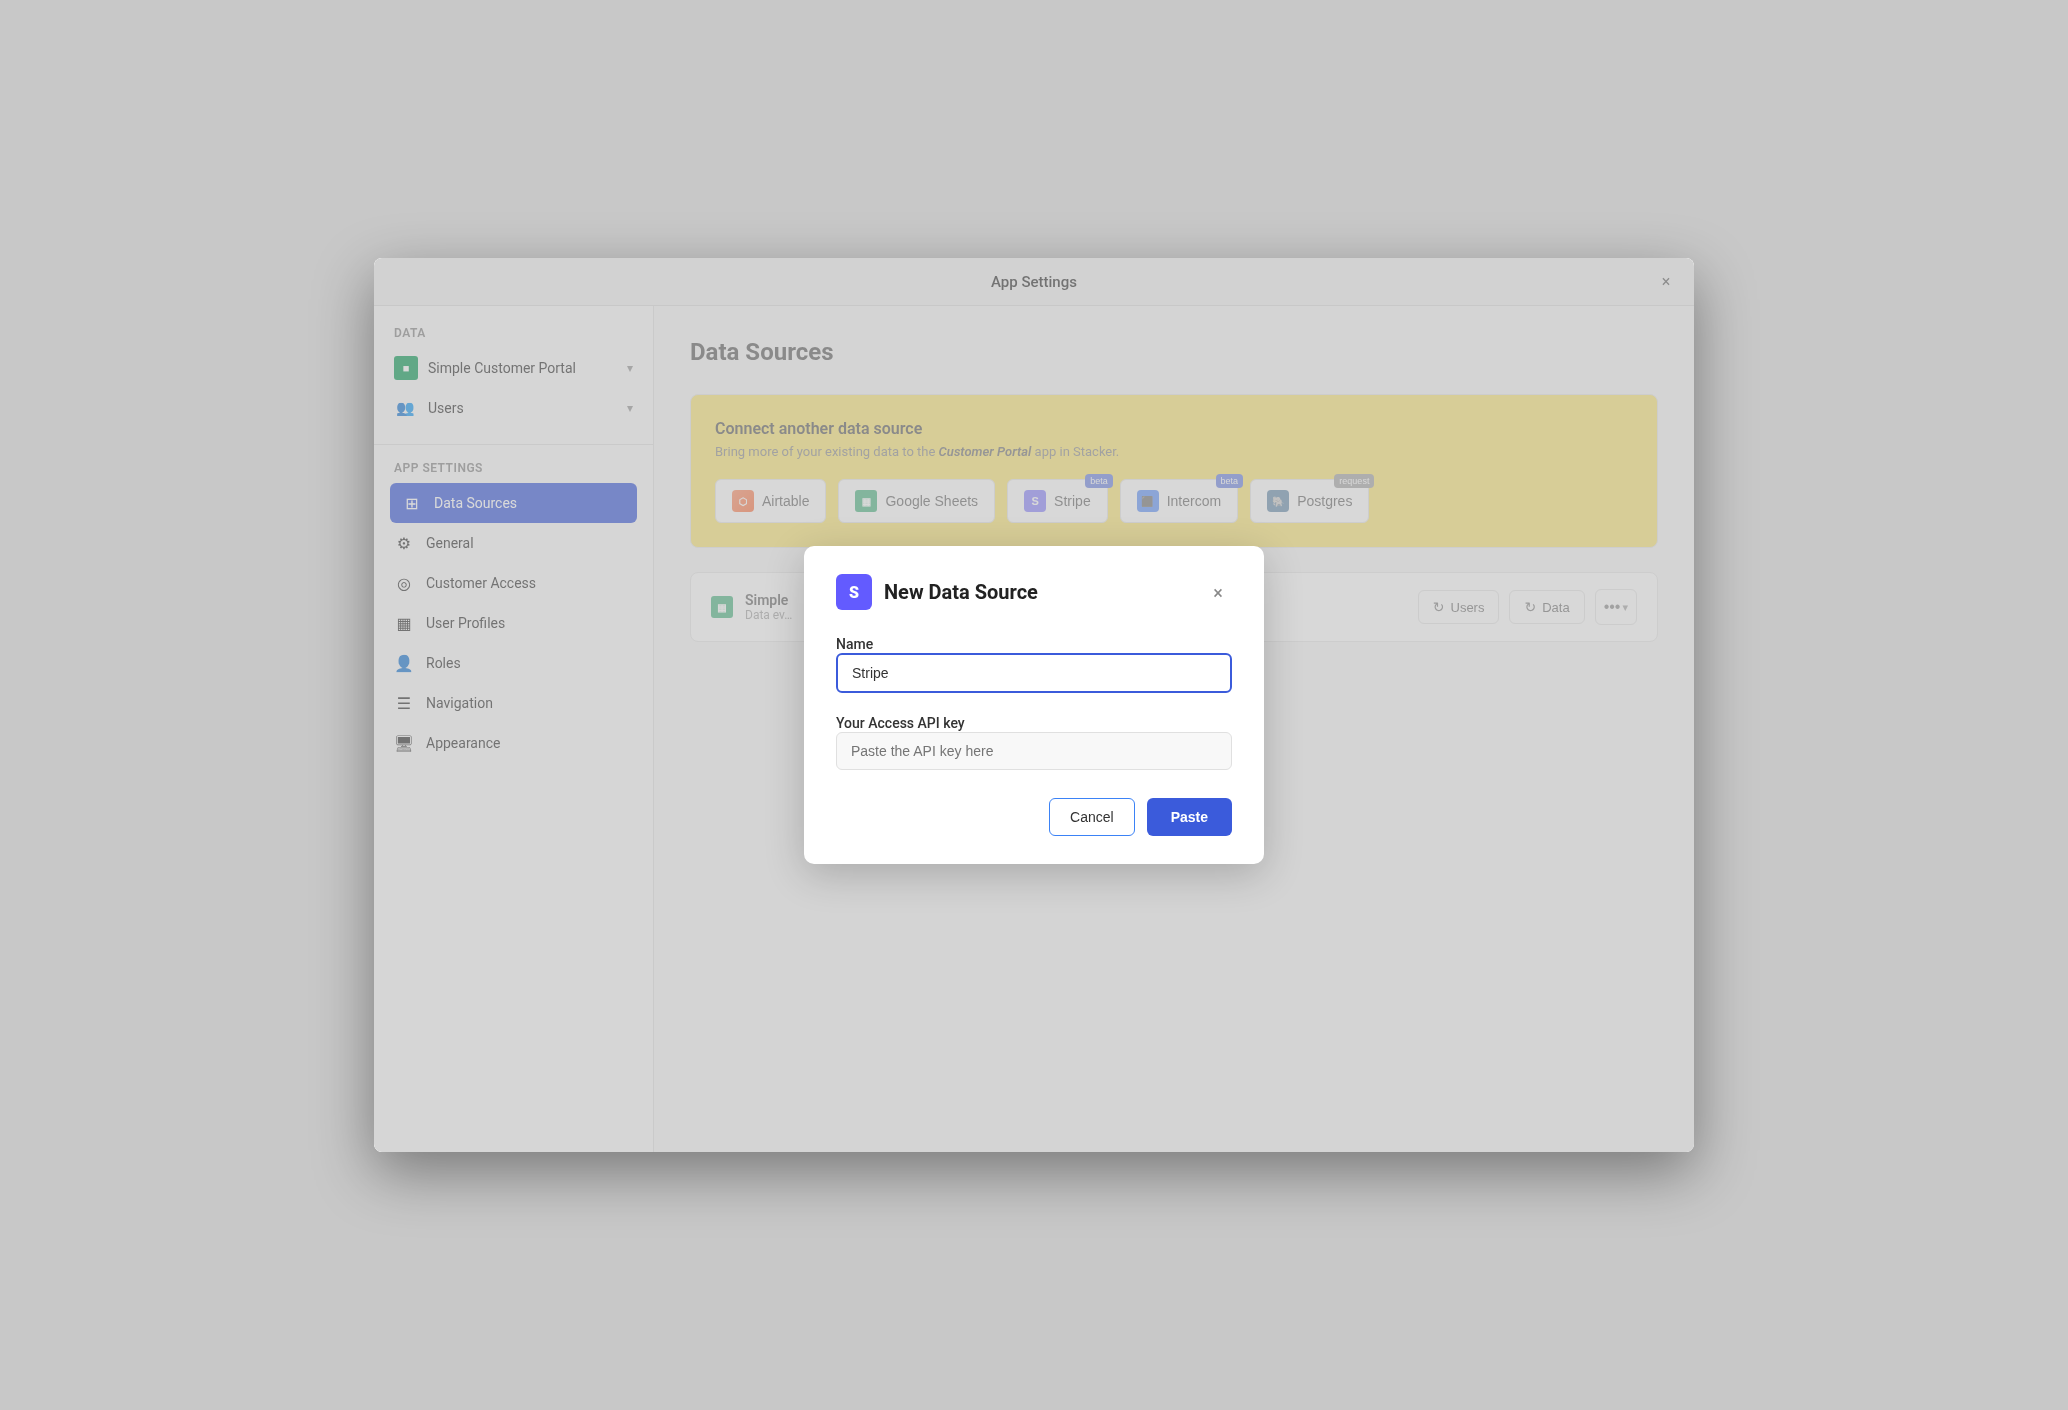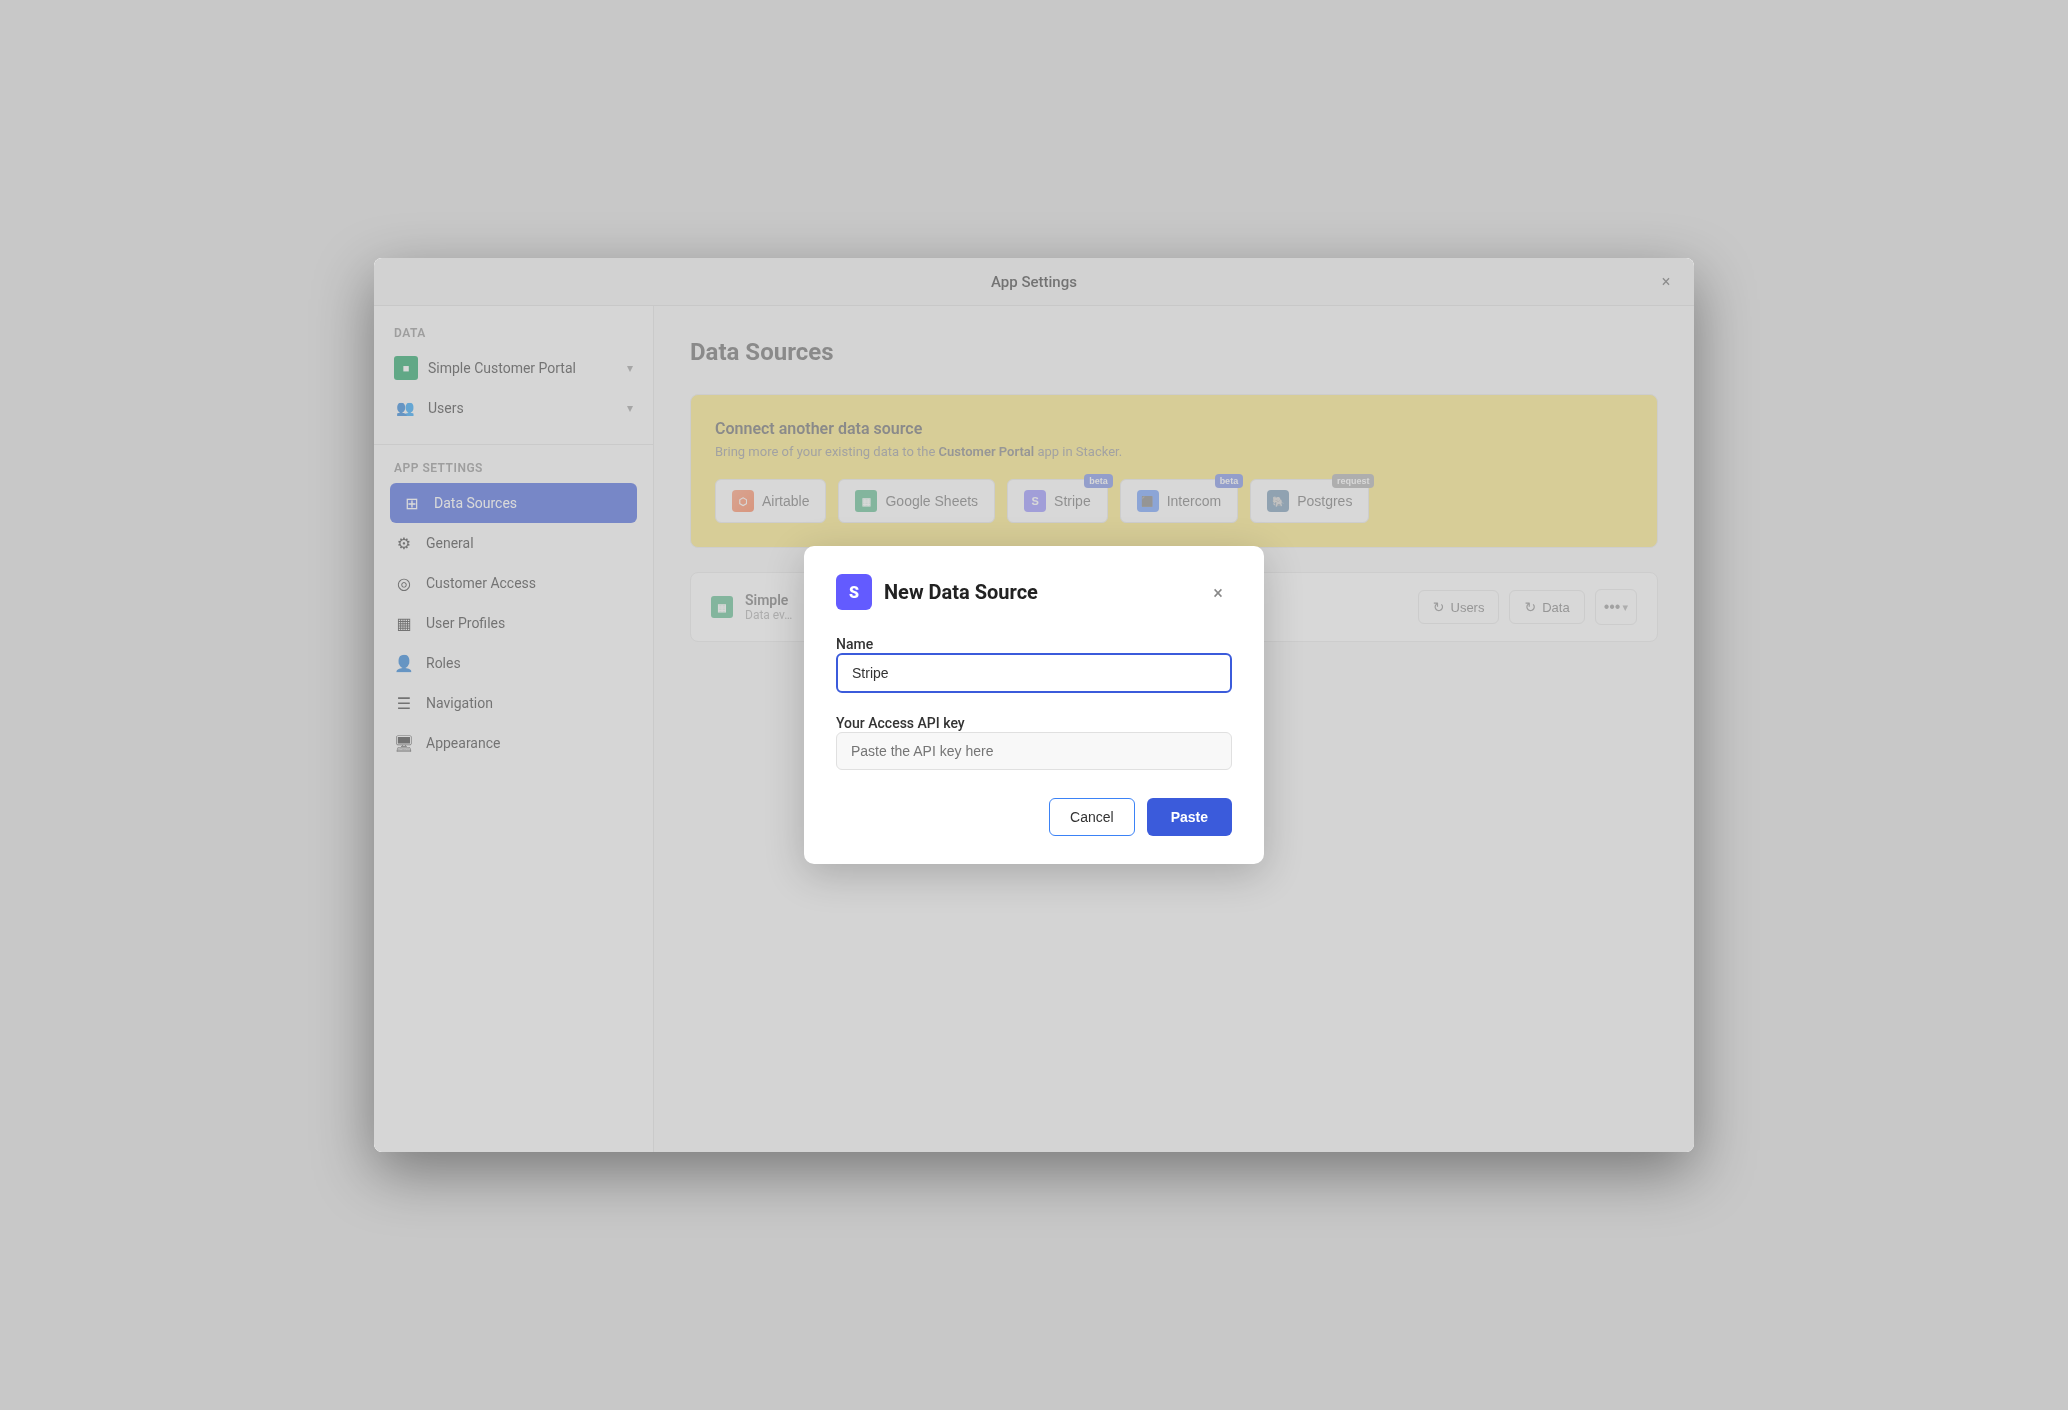--- a/index.html
+++ b/index.html
@@ -202,20 +202,21 @@
 
     .connect-desc {
       font-size: 13px;
       color: #666;
       margin-bottom: 20px;
     }
 
     .connect-desc strong {
       font-weight: 600;
       color: #444;
+      font-style: italic;
     }
 
     .data-source-buttons {
       display: flex;
       gap: 12px;
       flex-wrap: wrap;
     }
 
     .ds-btn {
       display: flex;
@@ -239,21 +240,21 @@
       justify-content: center;
     }
 
     .badge {
       position: absolute;
       top: -6px;
       right: -6px;
       font-size: 9px;
       padding: 2px 5px;
       border-radius: 4px;
-      font-weight: 700;
+      font-weight: 400;
     }
     .badge-beta { background: #3b5bdb; color: white; }
     .badge-request { background: #888; color: white; }
 
     
     .existing-source {
       background: white;
       border: 1px solid #e0e0e0;
       border-radius: 8px;
       padding: 16px 20px;

